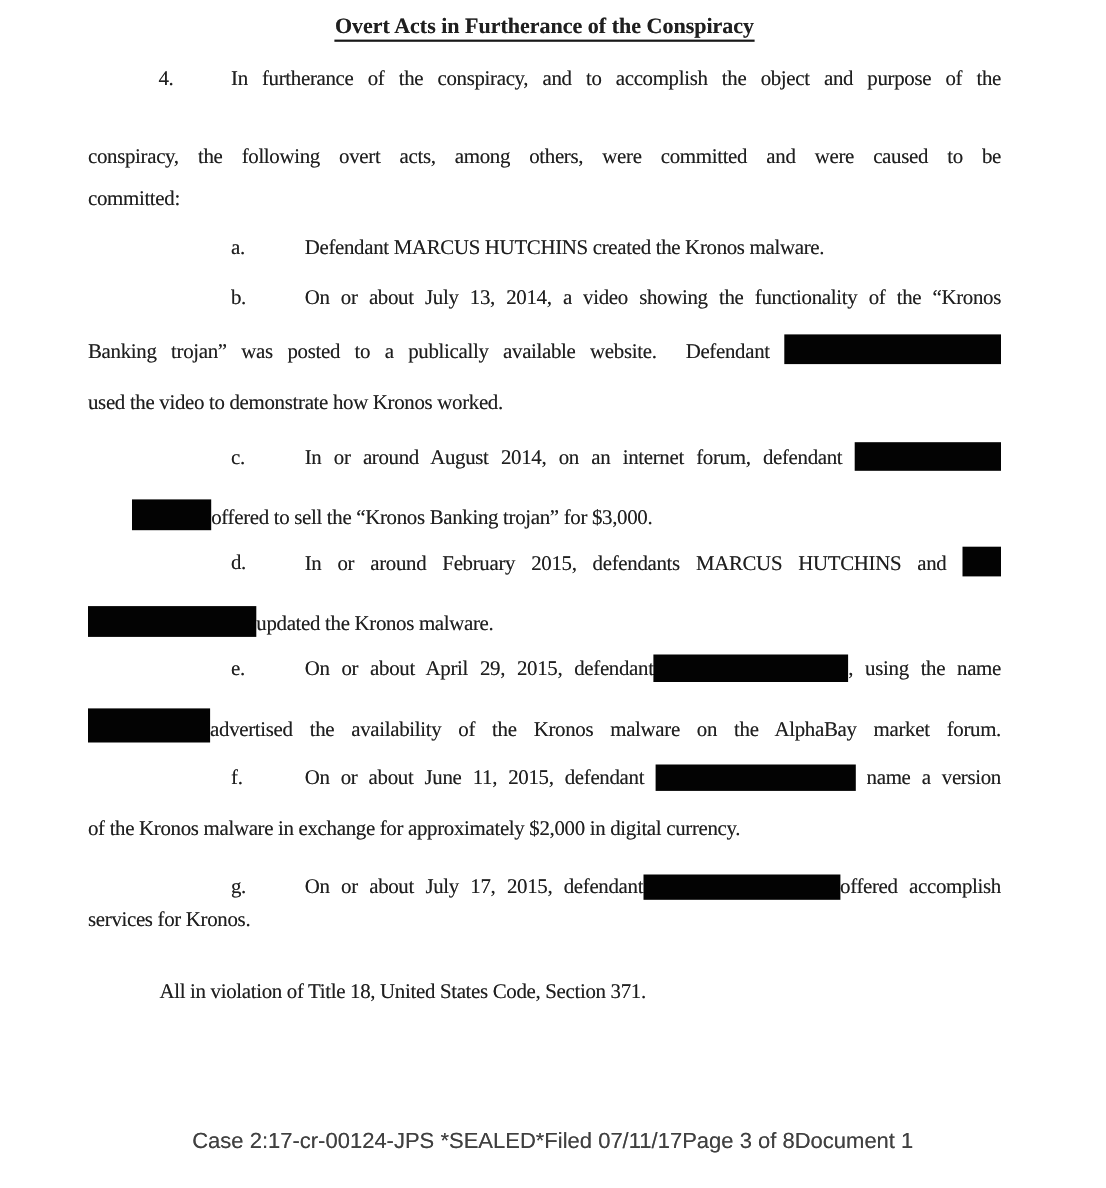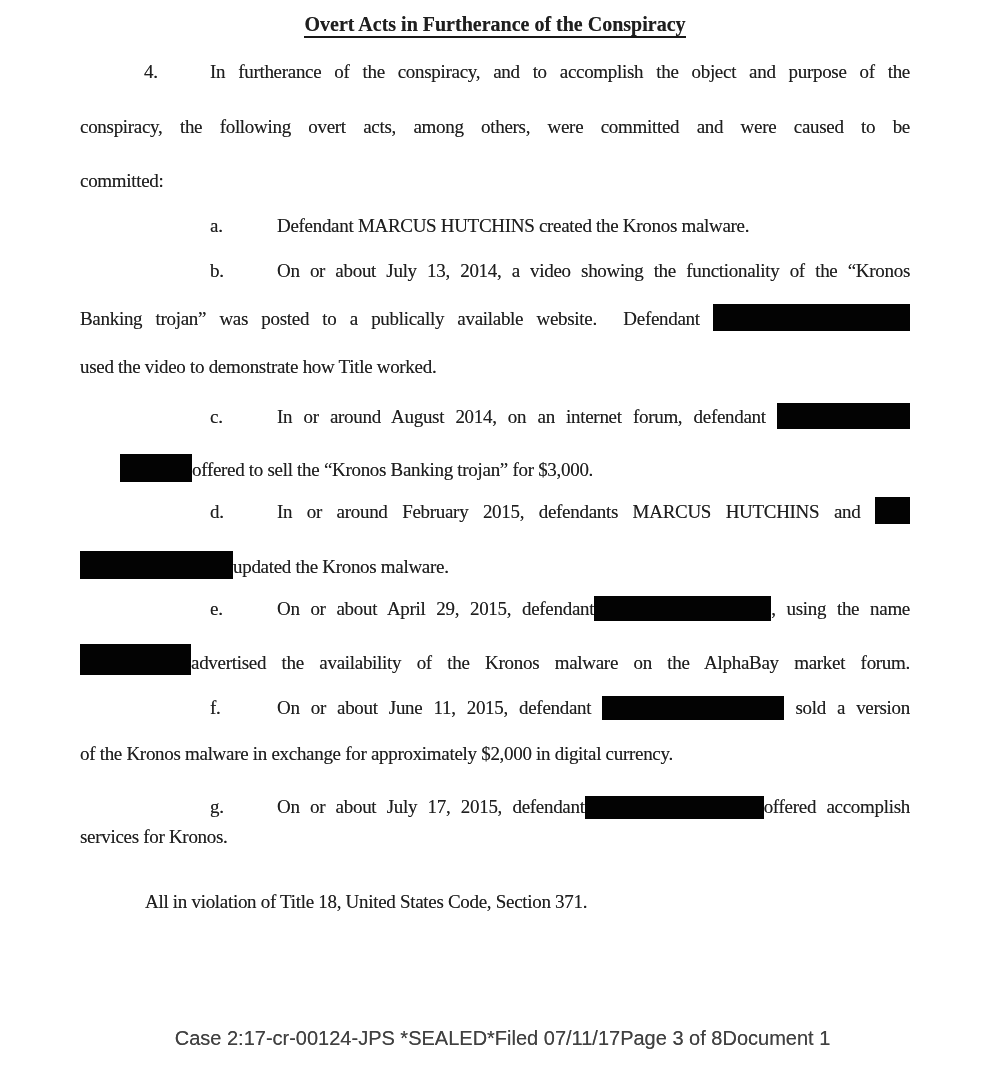--- a/index.html
+++ b/index.html
@@ -35,39 +35,39 @@
 <body>
 
 <div class="doc">
     <div class="line center bold title" style="top: 9px;">
       <div class="content" style="margin-left: 0px;"><span class="t u">Overt Acts in Furtherance of the Conspiracy</span></div>
     </div>
     <div class="line justify" style="top: 57px;">
       <span class="label t" style="left: 64px;">4.</span>
       <div class="content" style="margin-left: 130px;"><span class="t">In furtherance of the conspiracy, and to accomplish the object and purpose of the</span></div>
     </div>
-    <div class="line justify" style="top: 112px;">
+    <div class="line justify" style="top: 128px;">
       <div class="content" style="margin-left: 0px;"><span class="t">conspiracy, the following overt acts, among others, were committed and were caused to be</span></div>
     </div>
     <div class="line" style="top: 166px;">
       <div class="content" style="margin-left: 0px;"><span class="t">committed:</span></div>
     </div>
     <div class="line" style="top: 211px;">
       <span class="label t" style="left: 130px;">a.</span>
       <div class="content" style="margin-left: 197px;"><span class="t">Defendant MARCUS HUTCHINS created the Kronos malware.</span></div>
     </div>
     <div class="line justify" style="top: 256px;">
       <span class="label t" style="left: 130px;">b.</span>
       <div class="content" style="margin-left: 197px;"><span class="t">On or about July 13, 2014, a video showing the functionality of the “Kronos</span></div>
     </div>
     <div class="line justify" style="top: 304px;">
       <div class="content" style="margin-left: 0px;"><span class="t">Banking trojan” was posted to a publically available website.&nbsp; Defendant </span><span class="redaction" style="width: 197px; height: 27px; background: rgb(3, 3, 3);"></span></div>
     </div>
     <div class="line" style="top: 352px;">
-      <div class="content" style="margin-left: 0px;"><span class="t">used the video to demonstrate how Title worked.</span></div>
+      <div class="content" style="margin-left: 0px;"><span class="t">used the video to demonstrate how Kronos worked.</span></div>
     </div>
     <div class="line justify" style="top: 402px;">
       <span class="label t" style="left: 130px;">c.</span>
       <div class="content" style="margin-left: 197px;"><span class="t">In or around August 2014, on an internet forum, defendant </span><span class="redaction" style="width: 133px; height: 26px; background: rgb(3, 3, 3);"></span></div>
     </div>
     <div class="line" style="top: 454px; padding-left: 40px;">
       <div class="content" style="margin-left: 0px;"><span class="redaction" style="width: 72px; height: 28px; background: rgb(3, 3, 3);"></span><span class="t">offered to sell the “Kronos Banking trojan” for $3,000.</span></div>
     </div>
     <div class="line justify" style="top: 497px;">
       <span class="label t" style="left: 130px;">d.</span>
@@ -78,21 +78,21 @@
     </div>
     <div class="line justify" style="top: 594px;">
       <span class="label t" style="left: 130px;">e.</span>
       <div class="content" style="margin-left: 197px;"><span class="t">On or about April 29, 2015, defendant</span><span class="redaction" style="width: 177px; height: 25px; background: rgb(3, 3, 3);"></span><span class="t">, using the name</span></div>
     </div>
     <div class="line justify" style="top: 644px;">
       <div class="content" style="margin-left: 0px;"><span class="redaction" style="width: 111px; height: 31px; background: rgb(3, 3, 3);"></span><span class="t">advertised the availability of the Kronos malware on the AlphaBay market forum.</span></div>
     </div>
     <div class="line justify" style="top: 693px;">
       <span class="label t" style="left: 130px;">f.</span>
-      <div class="content" style="margin-left: 197px;"><span class="t">On or about June 11, 2015, defendant </span><span class="redaction" style="width: 182px; height: 24px; background: rgb(3, 3, 3);"></span><span class="t"> sold a version</span></div>
+      <div class="content" style="margin-left: 197px;"><span class="t">On or about June 11, 2015, defendant </span><span class="redaction" style="width: 182px; height: 24px; background: rgb(3, 3, 3);"></span><span class="t"> name a version</span></div>
     </div>
     <div class="line" style="top: 739px;">
       <div class="content" style="margin-left: 0px;"><span class="t">of the Kronos malware in exchange for approximately $2,000 in digital currency.</span></div>
     </div>
     <div class="line justify" style="top: 792px;">
       <span class="label t" style="left: 130px;">g.</span>
       <div class="content" style="margin-left: 197px;"><span class="t">On or about July 17, 2015, defendant</span><span class="redaction" style="width: 179px; height: 23px; background: rgb(3, 3, 3);"></span><span class="t">offered accomplish</span></div>
     </div>
     <div class="line" style="top: 822px;">
       <div class="content" style="margin-left: 0px;"><span class="t">services for Kronos.</span></div>

